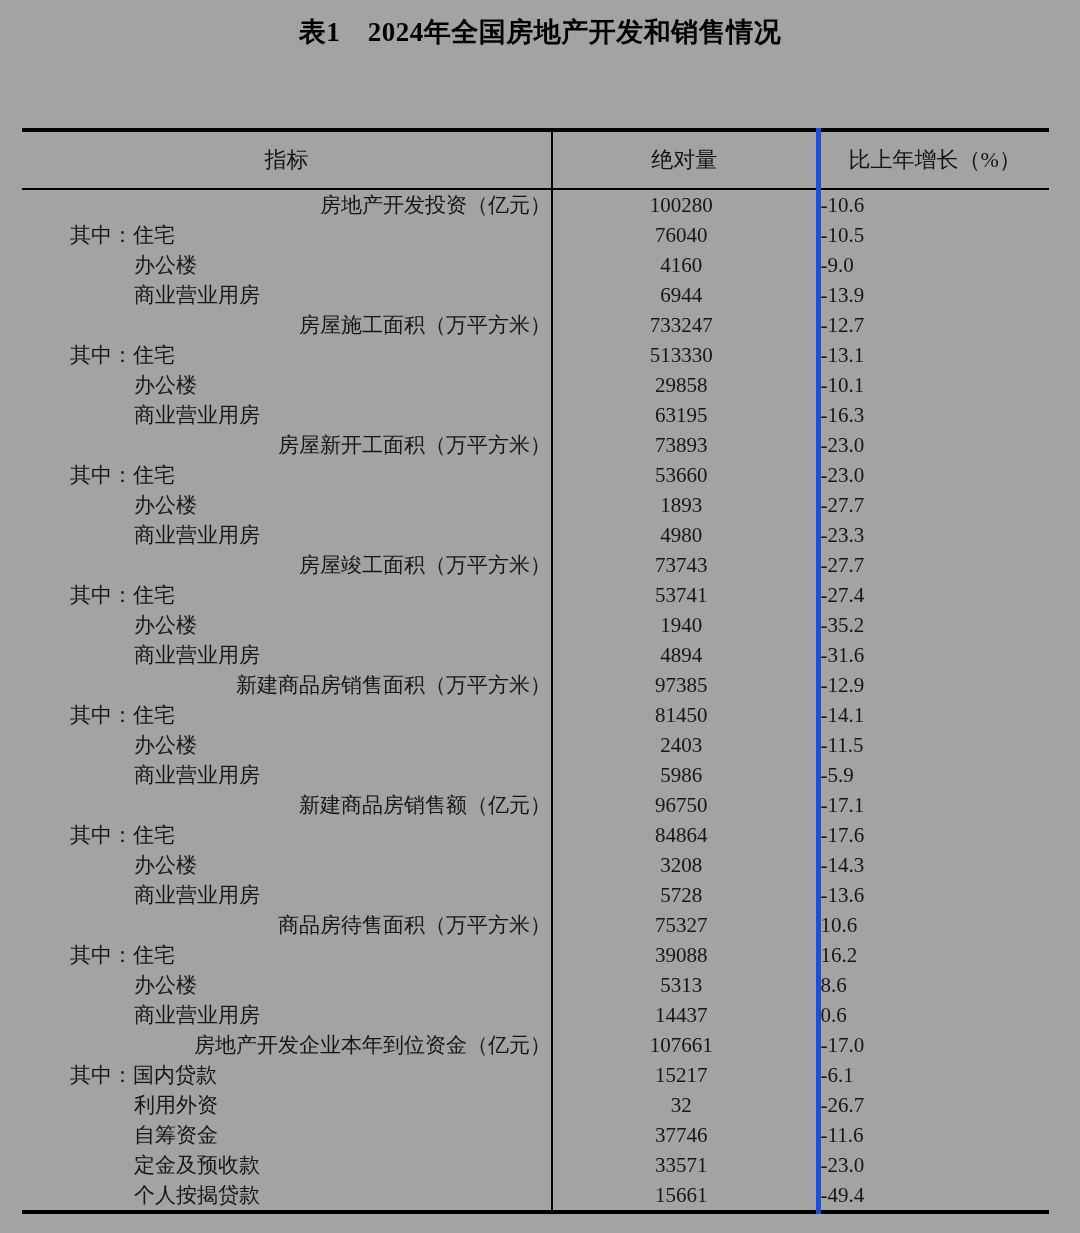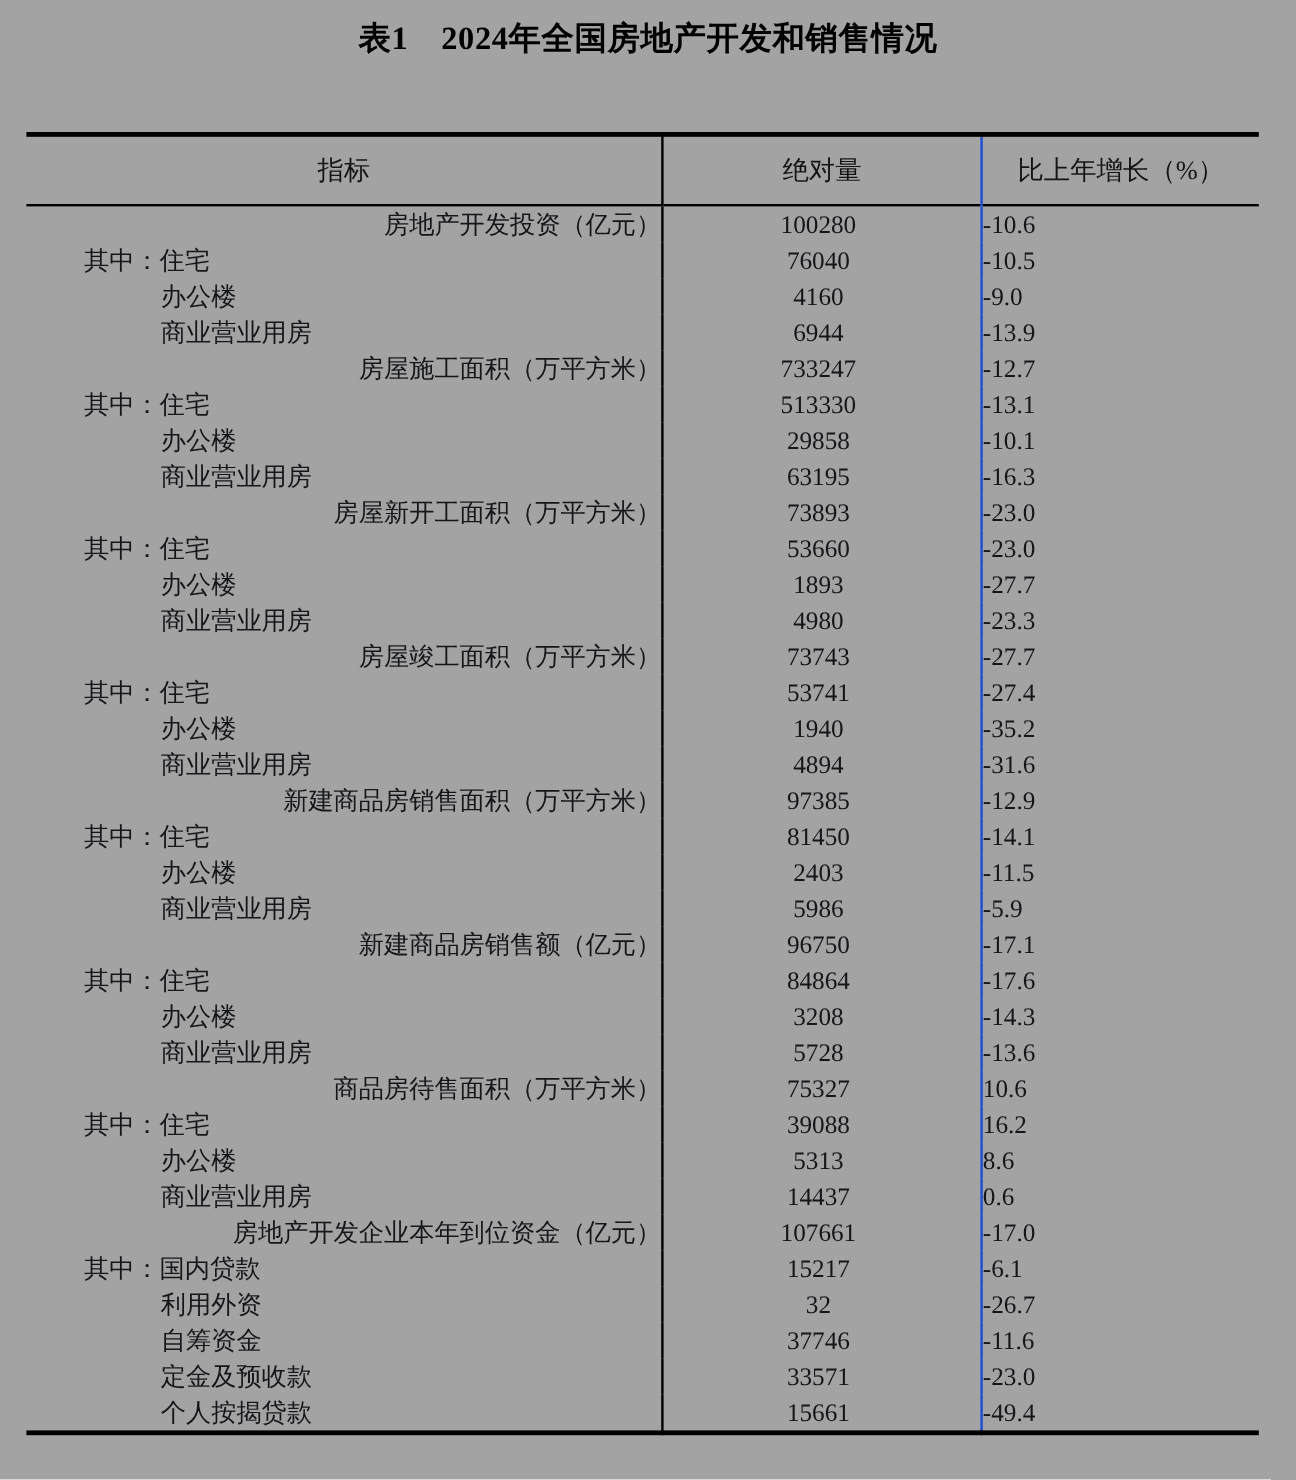--- a/index.html
+++ b/index.html
@@ -19,21 +19,21 @@
     width: 100%;
     text-align: center;
     font-size: 27px;
     font-weight: 700;
     color: #000000;
     letter-spacing: 0.5px;
   }
   table.stat-table {
     position: absolute;
     left: 22px;
-    top: 110px;
+    top: 128px;
     width: 1027px;
     border-collapse: collapse;
     table-layout: fixed;
     border-top: 4px solid #000000;
     border-bottom: 4px solid #000000;
   }
   col.c-ind { width: 530px; }
   col.c-abs { width: 266px; }
   col.c-gro { width: 231px; }
   thead tr { border-bottom: 2px solid #000000; }
@@ -49,21 +49,21 @@
   td {
     height: 30px;
     font-size: 21px;
     line-height: 30px;
     padding: 0;
     vertical-align: middle;
     white-space: nowrap;
     overflow: hidden;
     color: #14161a;
   }
-  .col-abs { border-left: 2px solid #000000; border-right: 2px solid #1d4ed8; margin-left: 28px; }
+  .col-abs { border-left: 2px solid #000000; border-right: 5px solid #1d4ed8; margin-left: 28px; }
   td.col-abs { text-align: center; padding-right: 6px; }
   td.col-gro { text-align: left; padding-right: 9px; }
   td.col-ind { text-align: left; }
   td.ind0 { padding-left: 25px; text-align: right; }
   td.ind1 { padding-left: 48px; }
   td.ind2 { padding-left: 112px; }
 </style>
 </head>
 <body>
 

